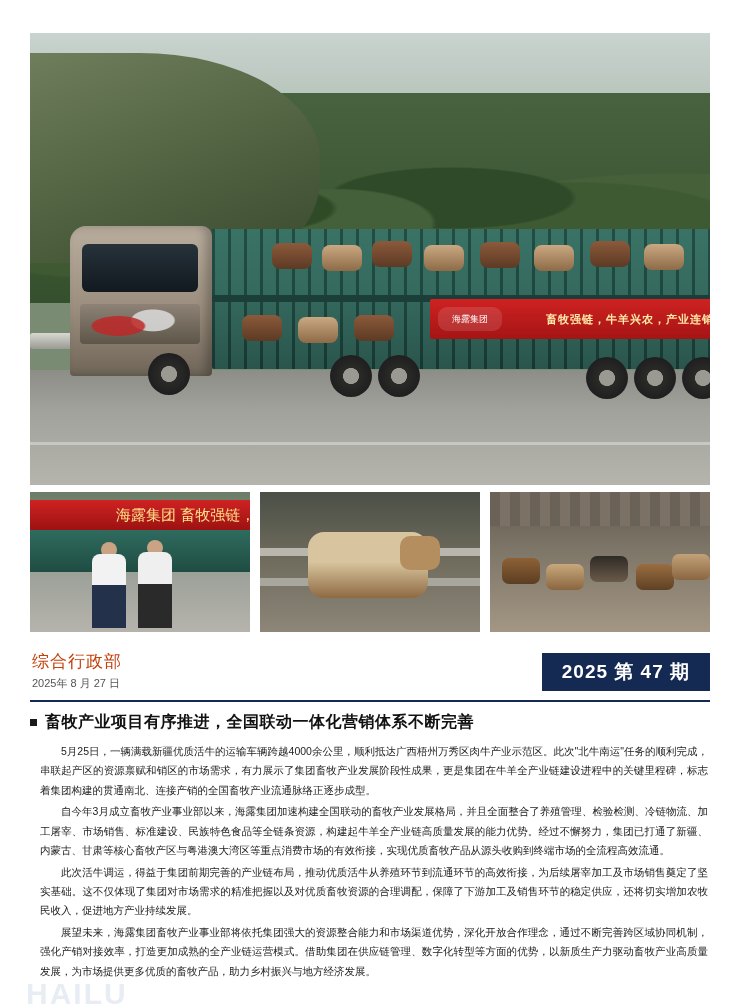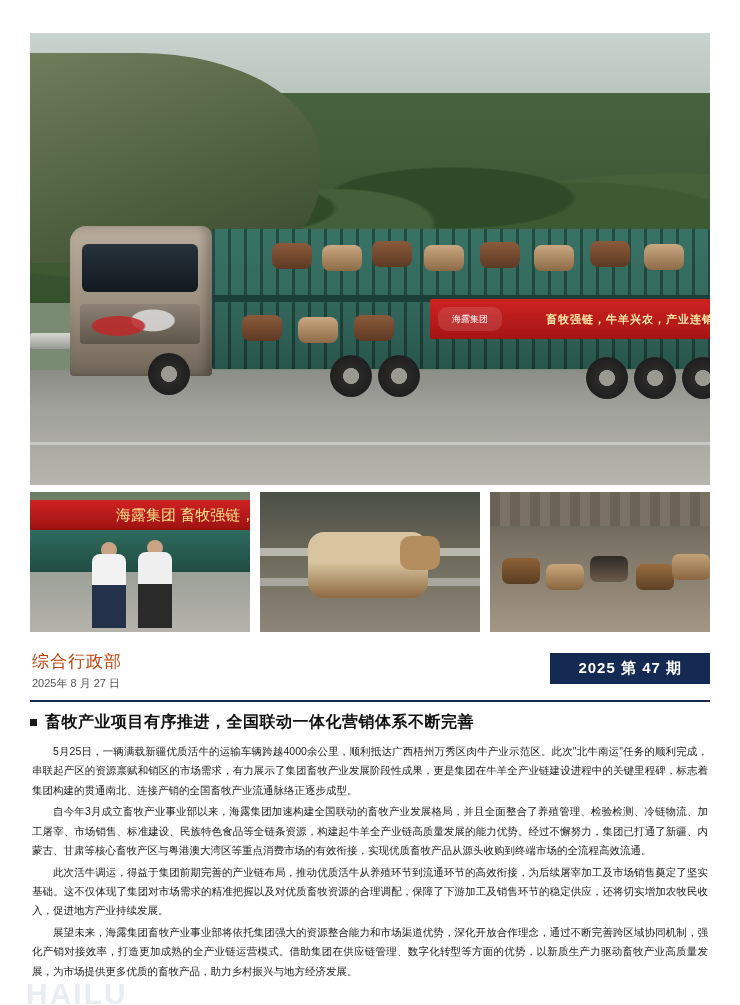--- a/index.html
+++ b/index.html
@@ -168,22 +168,22 @@
     position:absolute; left:32px; top:650px;
     font-size:17px; color:#c2410c; letter-spacing:1px;
   }
   .deptdate {
     position:absolute; left:32px; top:676px;
     font-size:11px; color:#555;
   }
   .issue {
     position:absolute; right:30px; top:653px;
     background:#152a52; color:#ffffff;
-    font-size:15px; font-weight:bold;
-    padding:6px 28px;
+    font-size:19px; font-weight:bold;
+    padding:6px 20px;
     letter-spacing:1px;
   }
   .rule {
     position:absolute; left:30px; top:700px; width:680px; height:2px;
     background:#152a52;
   }
 
   
   .headline {
     position:absolute; left:30px; top:712px; width:680px;
@@ -192,21 +192,21 @@
     display:flex; align-items:center; gap:8px;
   }
   .bullet {
     width:7px; height:7px; background:#1a1a1a; display:inline-block;
   }
   .body {
     position:absolute; left:32px; top:742px; width:676px;
     font-size:10.5px; line-height:1.85; color:#1c1c1c;
     text-align:justify;
   }
-  .body p { margin:0 0 2px 0; text-indent:2em; }
+  .body p { margin:0 0 2px 8px; text-indent:2em; }
 
   .watermark {
     position:absolute; left:26px; bottom:-6px;
     font-size:30px; font-weight:bold; color:#e8edf4;
     letter-spacing:2px;
   }
 </style>
 </head>
 <body>
 

